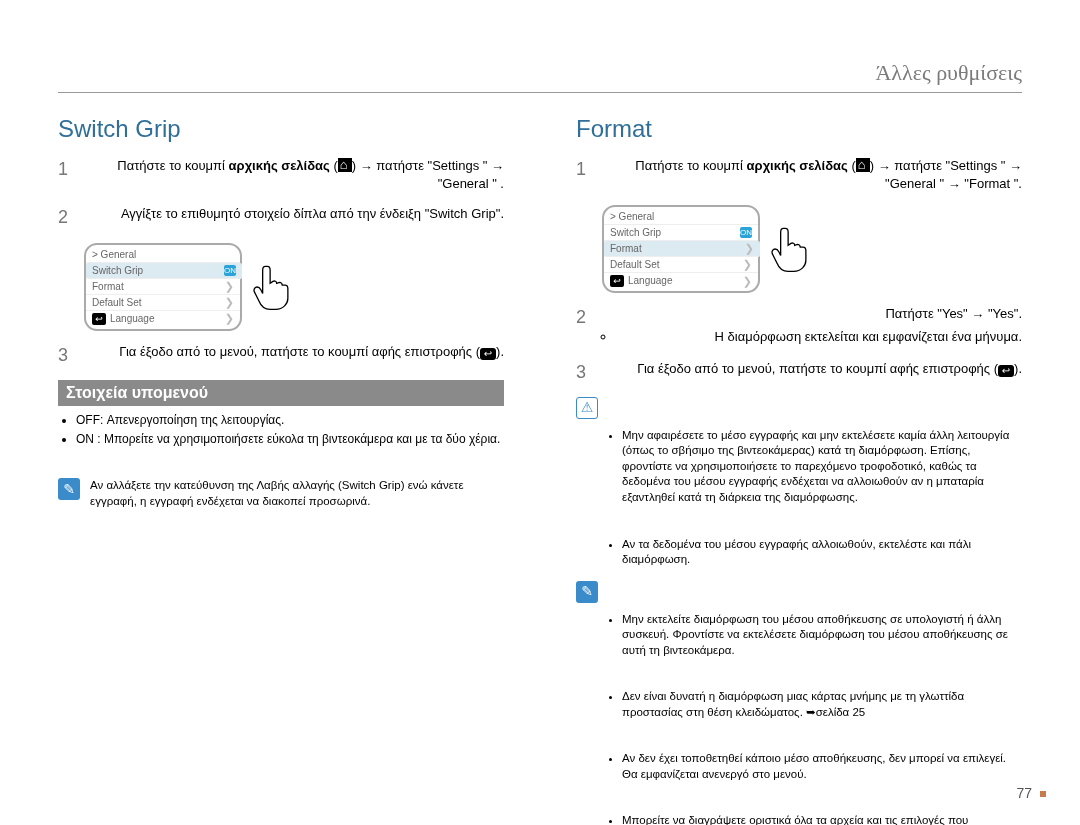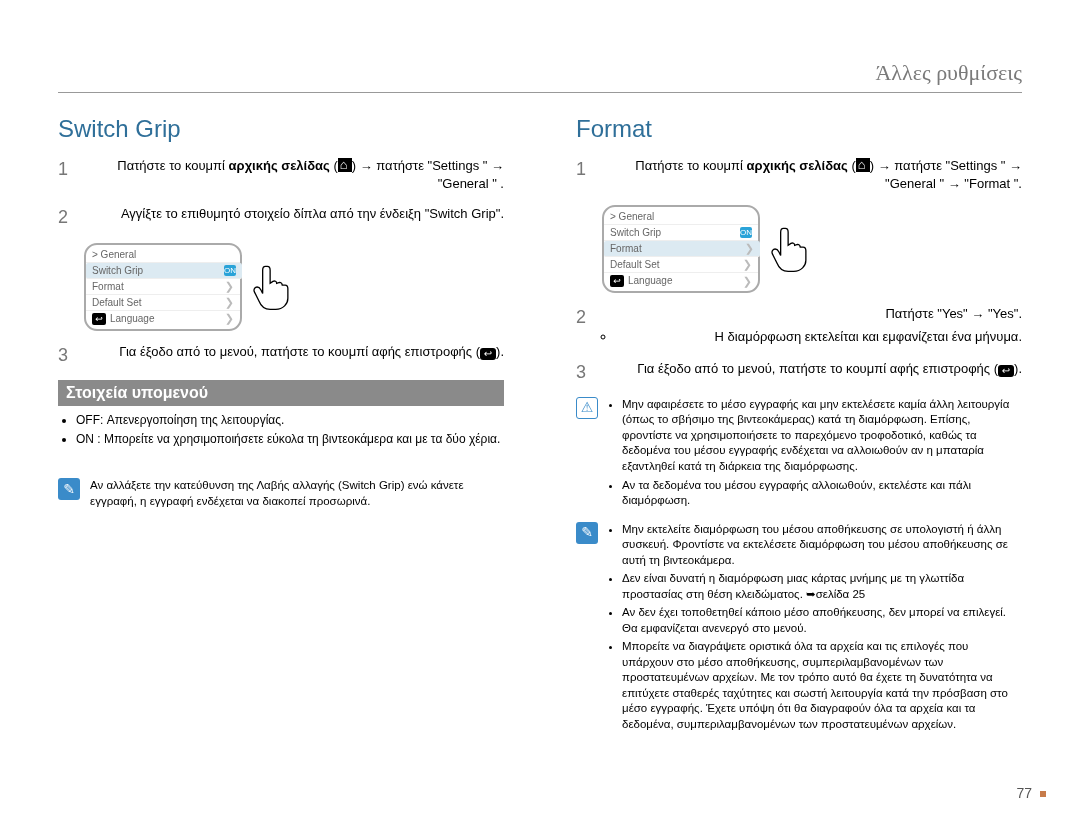--- a/index.html
+++ b/index.html
@@ -167,21 +167,21 @@
     align-items: center;
     justify-content: center;
     font-size: 14px;
     color: #fff;
     border-radius: 3px;
   }
   .note-icon.blue { background: #3a8bc9; }
   .note-icon.warn { background: #fff; color: #3a8bc9; border: 1.5px solid #3a8bc9; }
   .note-body { flex: 1; }
   .note-body ul { padding-left: 14px; }
-  .note-body ul li { margin-bottom: 3px; }
+  .note-body ul li { margin-bottom: 3px; margin-top: 31px; }
 
   .page-num {
     position: absolute;
     right: 48px;
     bottom: 24px;
     font-size: 14px;
     color: #555;
   }
   .page-num::after {
     content: "";

